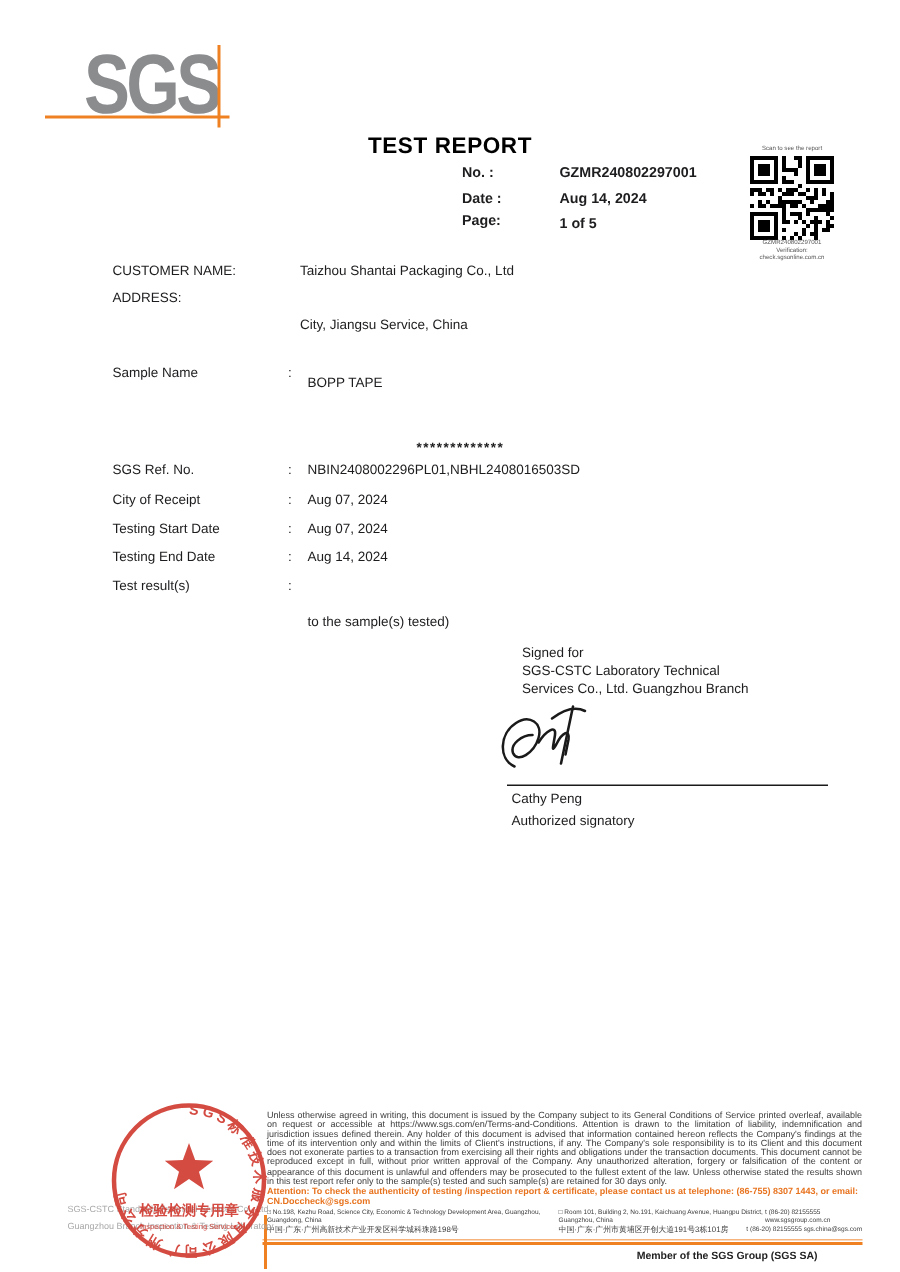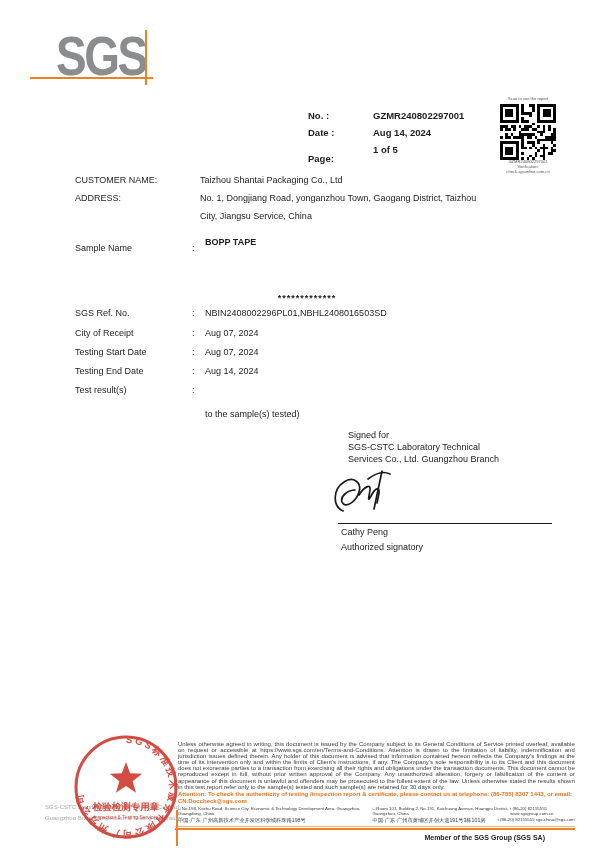--- a/index.html
+++ b/index.html
@@ -32,52 +32,52 @@
 </style>
 </head>
 <body>
 
 <div class="page">
 
   <div class="abs logo-sgs" style="left:56px;top:28px;">SGS</div>
   <div class="abs orange-line" style="left:30px;top:77px;width:123px;height:1.5px;"></div>
   <div class="abs orange-line" style="left:145px;top:30px;width:1.5px;height:55px;"></div>
 
+  <div class="abs title" style="left:0;top:89px;">TEST REPORT</div>
 
   <div class="abs meta-label" style="left:308px;top:110px;">No. :</div>
   <div class="abs meta-value" style="left:373px;top:110px;">GZMR240802297001</div>
   <div class="abs meta-label" style="left:308px;top:127px;">Date :</div>
   <div class="abs meta-value" style="left:373px;top:127px;">Aug 14, 2024</div>
-  <div class="abs meta-label" style="left:308px;top:153px;">Page:</div>
+  <div class="abs meta-label" style="left:308px;top:142px;">Page:</div>
   <div class="abs meta-value" style="left:373px;top:144px;">1 of 5</div>
 
   <div class="abs" style="left:486px;top:97px;width:84px;">
     <div class="qr-tiny">Scan to see the report</div>
     <div style="width:56px;height:56px;margin:0 auto;">
       <svg id="qr" viewBox="0 0 21 21" width="56" height="56" shape-rendering="crispEdges">
           <rect width="21" height="21" fill="#fff"></rect>
           <path d="M8 0h1v1h-1zM11 0h1v1h-1zM12 0h1v1h-1zM8 1h1v1h-1zM12 1h1v1h-1zM8 2h1v1h-1zM12 2h1v1h-1zM8 3h1v1h-1zM9 3h1v1h-1zM10 3h1v1h-1zM11 3h1v1h-1zM11 4h1v1h-1zM8 5h1v1h-1zM8 6h1v1h-1zM9 6h1v1h-1zM10 6h1v1h-1zM12 7h1v1h-1zM0 8h1v1h-1zM1 8h1v1h-1zM2 8h1v1h-1zM4 8h1v1h-1zM5 8h1v1h-1zM7 8h1v1h-1zM9 8h1v1h-1zM10 8h1v1h-1zM11 8h1v1h-1zM14 8h1v1h-1zM16 8h1v1h-1zM18 8h1v1h-1zM0 9h1v1h-1zM2 9h1v1h-1zM3 9h1v1h-1zM5 9h1v1h-1zM8 9h1v1h-1zM9 9h1v1h-1zM10 9h1v1h-1zM12 9h1v1h-1zM13 9h1v1h-1zM16 9h1v1h-1zM18 9h1v1h-1zM20 9h1v1h-1zM7 10h1v1h-1zM14 10h1v1h-1zM15 10h1v1h-1zM16 10h1v1h-1zM20 10h1v1h-1zM2 11h1v1h-1zM4 11h1v1h-1zM7 11h1v1h-1zM8 11h1v1h-1zM9 11h1v1h-1zM10 11h1v1h-1zM11 11h1v1h-1zM12 11h1v1h-1zM15 11h1v1h-1zM19 11h1v1h-1zM20 11h1v1h-1zM0 12h1v1h-1zM2 12h1v1h-1zM3 12h1v1h-1zM5 12h1v1h-1zM6 12h1v1h-1zM7 12h1v1h-1zM8 12h1v1h-1zM10 12h1v1h-1zM11 12h1v1h-1zM13 12h1v1h-1zM17 12h1v1h-1zM18 12h1v1h-1zM19 12h1v1h-1zM20 12h1v1h-1zM8 13h1v1h-1zM14 13h1v1h-1zM15 13h1v1h-1zM16 13h1v1h-1zM17 13h1v1h-1zM18 13h1v1h-1zM19 13h1v1h-1zM20 13h1v1h-1zM8 14h1v1h-1zM10 14h1v1h-1zM11 14h1v1h-1zM12 14h1v1h-1zM14 14h1v1h-1zM19 14h1v1h-1zM8 15h1v1h-1zM12 15h1v1h-1zM16 15h1v1h-1zM20 15h1v1h-1zM8 16h1v1h-1zM9 16h1v1h-1zM11 16h1v1h-1zM13 16h1v1h-1zM15 16h1v1h-1zM16 16h1v1h-1zM17 16h1v1h-1zM19 16h1v1h-1zM14 17h1v1h-1zM16 17h1v1h-1zM19 17h1v1h-1zM20 17h1v1h-1zM8 18h1v1h-1zM13 18h1v1h-1zM16 18h1v1h-1zM18 18h1v1h-1zM19 18h1v1h-1zM11 19h1v1h-1zM13 19h1v1h-1zM15 19h1v1h-1zM16 19h1v1h-1zM8 20h1v1h-1zM10 20h1v1h-1zM12 20h1v1h-1zM16 20h1v1h-1zM0 0h7v7h-7zM14 0h7v7h-7zM0 14h7v7h-7z" fill="#000"></path>
           <path d="M1 1h5v5h-5zM15 1h5v5h-5zM1 15h5v5h-5z" fill="#fff"></path>
           <path d="M2 2h3v3h-3zM16 2h3v3h-3zM2 16h3v3h-3z" fill="#000"></path>
         </svg>
     </div>
     <div class="qr-tiny">GZMR240802297001</div>
     <div class="qr-tiny" style="margin-top:-2px;">Verification:</div>
     <div class="qr-tiny" style="margin-top:-2px;">check.sgsonline.com.cn</div>
   </div>
 
   <div class="abs t9" style="left:75px;top:175px;">CUSTOMER NAME:</div>
   <div class="abs t9" style="left:200px;top:175px;">Taizhou Shantai Packaging Co., Ltd</div>
   <div class="abs t9" style="left:75px;top:193px;">ADDRESS:</div>
-  <div class="abs t9" style="left:200px;top:193px;">No. 1, Dongjiang Road, yonganzhou Town, Gaogang District, Taizhou</div>
   <div class="abs t9" style="left:200px;top:211px;">City, Jiangsu Service, China</div>
 
   <div class="abs t9" style="left:75px;top:243px;">Sample Name</div>
   <div class="abs t9" style="left:192px;top:243px;">:</div>
-  <div class="abs t9" style="left:205px;top:237px;font-weight:bold;">BOPP TAPE</div>
+  <div class="abs t9" style="left:205px;top:250px;">BOPP TAPE</div>
 
   <div class="abs t9 b" style="left:72px;top:293px;width:470px;text-align:center;letter-spacing:1px;">*************</div>
 
   <div class="abs t9" style="left:75px;top:308px;">SGS Ref. No.</div>
   <div class="abs t9" style="left:192px;top:308px;">:</div>
   <div class="abs t9" style="left:205px;top:308px;">NBIN2408002296PL01,NBHL2408016503SD</div>
 
   <div class="abs t9" style="left:75px;top:328px;">City of Receipt</div>
   <div class="abs t9" style="left:192px;top:328px;">:</div>
   <div class="abs t9" style="left:205px;top:328px;">Aug 07, 2024</div>

